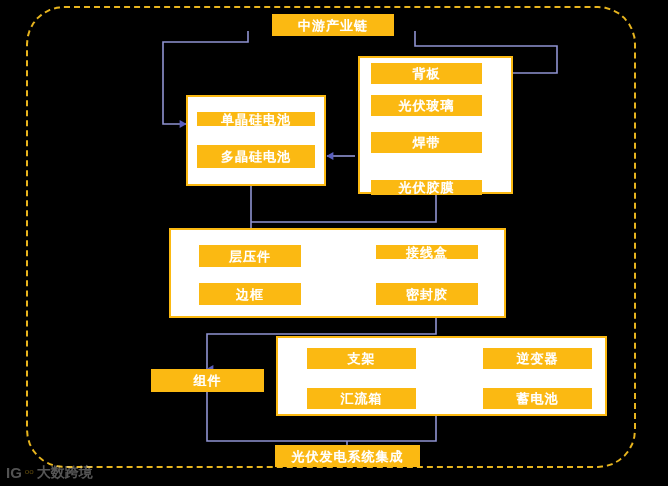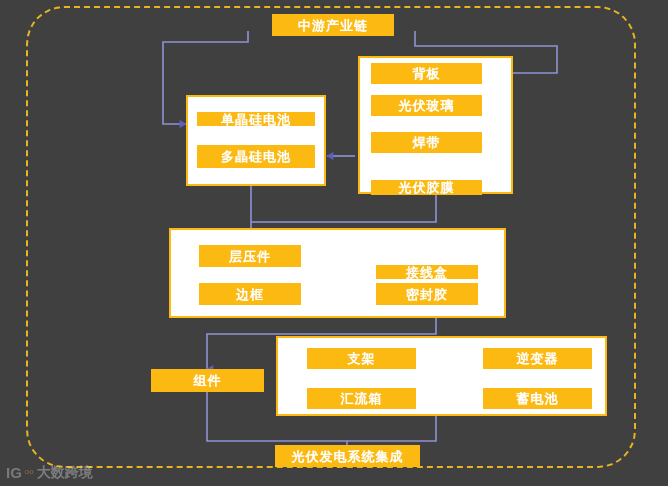--- a/index.html
+++ b/index.html
@@ -8,21 +8,21 @@
     background: #ffffff;
   }
   body {
     font-family: "Liberation Sans", "DejaVu Sans", sans-serif;
   }
 
   #stage {
     position: relative;
     width: 668px;
     height: 486px;
-    background: #404040;
+    background: #000000;
     overflow: hidden;
   }
 
   
   .outer-frame {
     position: absolute;
     left: 26px;
     top: 6px;
     width: 610px;
     height: 462px;
@@ -157,21 +157,21 @@
   <div class="node sz13" style="left:371px; top:95px; width:111px; height:21px;">光伏玻璃</div>
 
   <div class="node sz13" style="left:371px; top:132px; width:111px; height:21px;">焊带</div>
 
   <div class="node sz13" style="left:371px; top:180px; width:111px; height:15px;">光伏胶膜</div>
 
   <div class="group" style="left:169px; top:228px; width:337px; height:90px;"></div>
 
   <div class="node sz13" style="left:199px; top:245px; width:102px; height:22px;">层压件</div>
 
-  <div class="node sz13" style="left:376px; top:245px; width:102px; height:14px;margin-top:20px;">接线盒</div>
+  <div class="node sz13" style="left:376px; top:245px; width:102px; height:14px;">接线盒</div>
 
   <div class="node sz13" style="left:199px; top:283px; width:102px; height:22px;">边框</div>
 
   <div class="node sz13" style="left:376px; top:283px; width:102px; height:22px;">密封胶</div>
 
   <div class="node sz13" style="left:151px; top:369px; width:113px; height:23px;">组件</div>
 
   <div class="group" style="left:276px; top:336px; width:331px; height:80px;"></div>
 
   <div class="node sz13" style="left:307px; top:348px; width:109px; height:21px;">支架</div>

